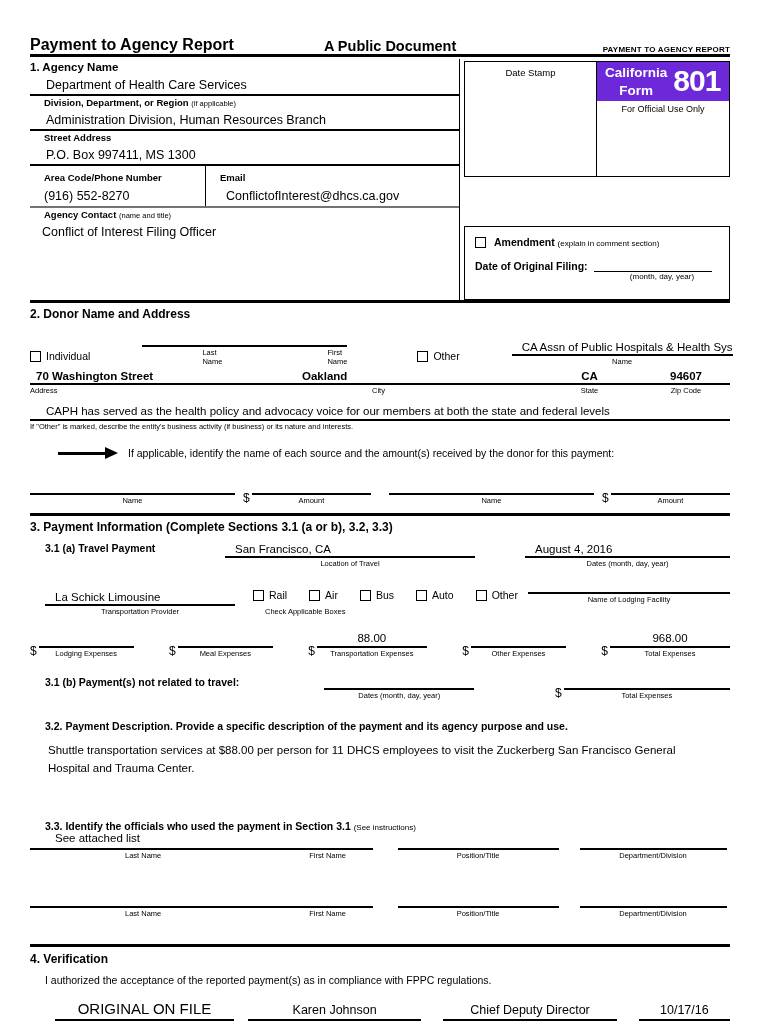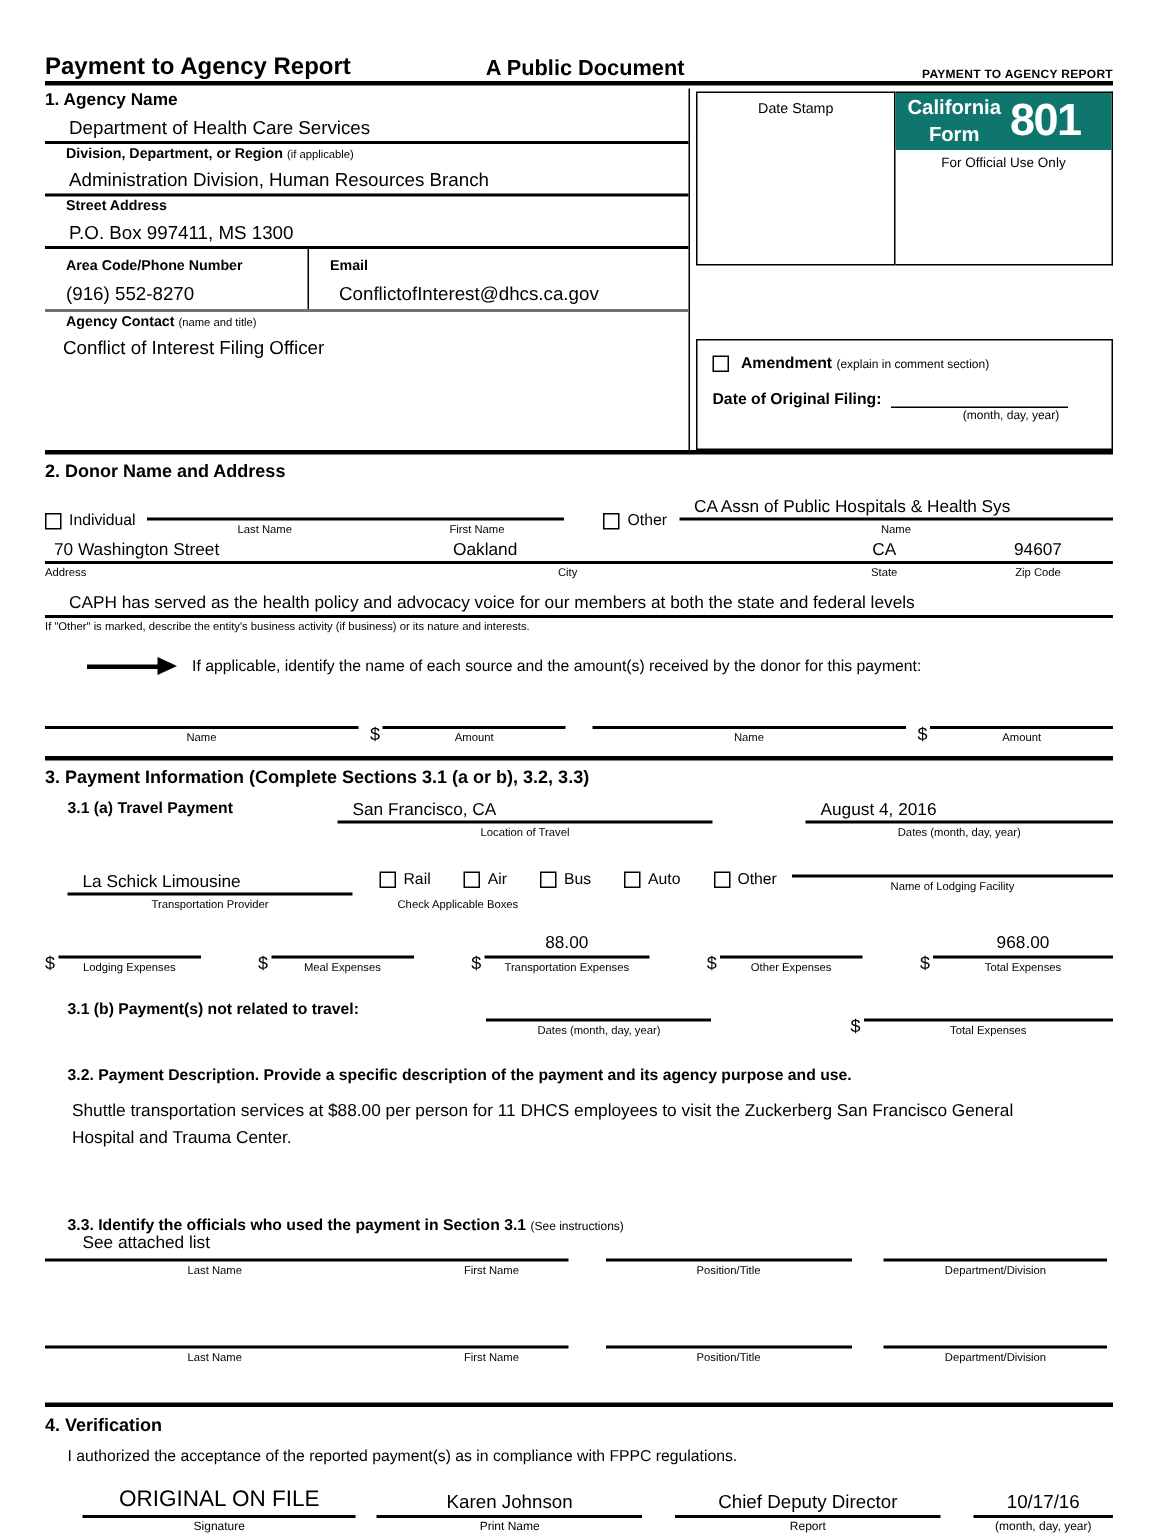--- a/index.html
+++ b/index.html
@@ -1,18 +1,18 @@
 <!DOCTYPE html>
 <html><head>
 <meta charset="utf-8">
 <style>
   * { margin:0; padding:0; box-sizing:border-box; }
   html,body { background:#fff; }
   body { font-family:"Liberation Sans","DejaVu Sans",sans-serif; color:#000; }
-  .page { width:770px; height:1024px; background:#fff; padding:36px 28px 0 30px; overflow:hidden; }
+  .page { width:770px; height:1024px; background:#fff; padding:36px 40px 0 30px; overflow:hidden; }
 
   
   .hdr { display:flex; align-items:flex-end; }
   .hdr-title { font-size:16px; font-weight:bold; }
   .hdr-sub { font-size:14.5px; font-weight:bold; margin-left:90px; }
   .hdr-corner { font-size:8px; font-weight:bold; margin-left:auto; letter-spacing:.2px; }
   .rule-thick { border-top:3.5px solid #000; }
 
   
   .lab { font-weight:bold; font-size:9.5px; }
@@ -29,52 +29,52 @@
   .f-lab { padding:1px 0 0 14px; }
   .pe-row { display:flex; border-bottom:2px solid #737373; }
   .pe-cell { padding:1px 0 3px 14px; }
   .pe-cell.phone { width:176px; border-right:1.5px solid #000; }
   .pe-cell .val { display:block; padding-top:4px; }
   .pe-cell.email .val { padding-left:6px; }
   .s1-right { flex:1; padding:2px 0 0 4px; display:flex; flex-direction:column;gap:41px; }
   .stamp-row { display:flex; height:116px; }
   .stamp-box { width:133px; border:1.5px solid #000; font-size:9.5px; text-align:center; padding-top:5px; }
   .ca-col { flex:1; display:flex; flex-direction:column; border:1.5px solid #000; border-left:none; }
-  .ca-black { background:#0f766e; color:#fff; display:flex; align-items:center; padding:1px 4px 2px 8px; }
+  .ca-black { background:#6d28d9; color:#fff; display:flex; align-items:center; padding:1px 4px 2px 8px; }
   .ca-words { text-align:center; line-height:1.1; }
   .ca-state { font-size:13.5px; font-weight:bold; }
   .ca-form { font-size:13.5px; font-weight:bold; }
   .ca-num { font-size:30px; font-weight:bold; margin-left:6px; letter-spacing:-1px; }
   .ca-official { flex:1; font-size:9px; text-align:center; padding-top:3px; }
   .amend-box { border:1.5px solid #000; margin-top:8px; height:74px; padding:9px 8px 0 10px; font-size:10.5px; }
   .amend-row { display:flex; align-items:center; gap:8px; }
   .amend-word { font-weight:bold; }
   .amend-note, .dof-note { font-size:8px; }
   .dof-row { display:flex; align-items:flex-end; margin-top:12px; }
   .dof-lab { font-weight:bold; white-space:nowrap; }
   .dof-line { width:118px; border-bottom:1.5px solid #000; margin-left:6px; height:12px; }
   .dof-note { text-align:center; width:118px; margin-left:auto; }
 
   
   .sec2 { padding-top:4px; border-bottom:3.5px solid #000; }
   .sec-head { font-size:12px; font-weight:bold; }
-  .donor-row { display:flex; align-items:flex-end; margin-top:10px; }
+  .donor-row { display:flex; align-items:flex-end; margin-top:10px;gap:44px; }
   .cb-lab { font-size:10.5px; margin-left:5px; }
   .donor-ind { display:flex; align-items:center; padding-bottom:4px; }
   .fld { display:flex; flex-direction:column; }
   .fld .fval { font-size:11.5px; padding:0 0 1px 10px; white-space:nowrap; }
   .fld .labels { display:flex; font-size:7.5px; padding-top:1px; }
   .names-fld { width:278px; margin-left:8px; }
   .names-fld .labels span:first-child { margin-left:60px; }
   .names-fld .labels span:last-child { margin-left:105px; }
   .other-fld { flex:1; margin-left:8px; }
   .other-fld .labels { justify-content:center; }
   .donor-other { display:flex; align-items:center; padding-bottom:4px; margin-left:26px; }
   .addr-row { margin-top:4px; }
-  .addr-vals { display:flex; align-items:flex-start; border-bottom:2px solid #000; padding-bottom:1px; }
+  .addr-vals { display:flex; align-items:flex-start; border-bottom:2px solid #000; padding-bottom:1px;font-weight:bold; }
   .addr-vals .a1 { width:272px; font-size:11.5px; padding-left:6px; }
   .addr-vals .a2 { width:235px; font-size:11.5px; }
   .addr-vals .a3 { width:105px; font-size:11.5px; text-align:center; }
   .addr-vals .a4 { flex:1; font-size:11.5px; text-align:center; }
   .addr-labs { display:flex; font-size:7.5px; padding-top:1px; }
   .addr-labs .a1 { width:272px; }
   .addr-labs .a2 { width:235px; padding-left:70px; }
   .addr-labs .a3 { width:105px; text-align:center; }
   .addr-labs .a4 { flex:1; text-align:center; }
   .biz-row { margin-top:10px; }

